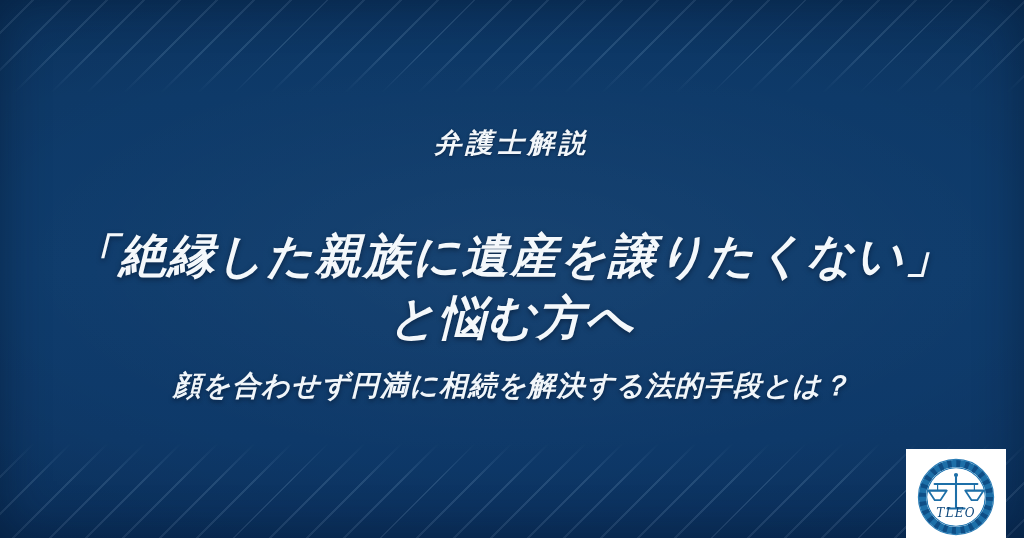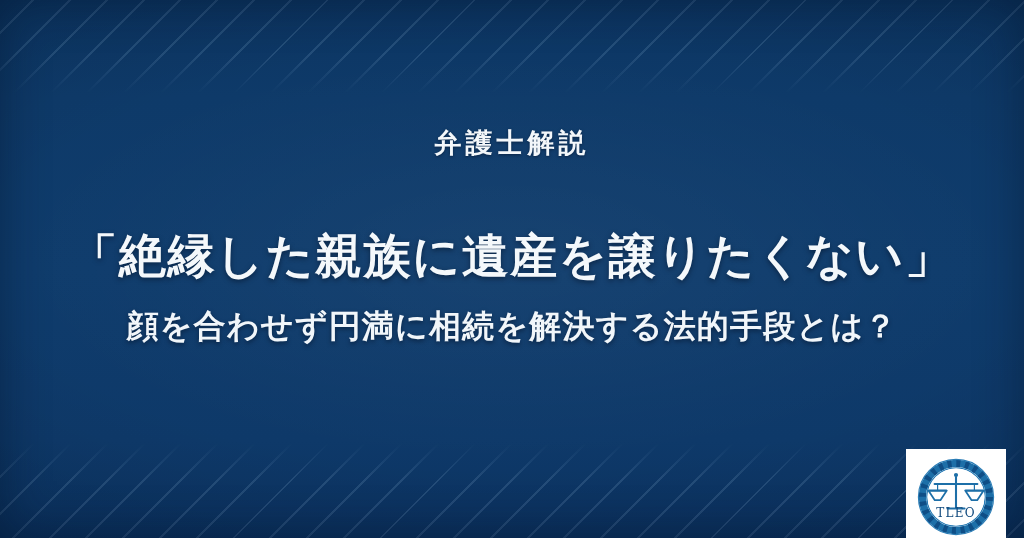--- a/index.html
+++ b/index.html
@@ -7,20 +7,21 @@
     padding: 0;
     background: #000;
   }
   #stage {
     position: relative;
     width: 1024px;
     height: 538px;
     overflow: hidden;
     background: #a16207;
     font-family: "DejaVu Sans", "Liberation Sans", sans-serif;
+    font-style: italic;
     -webkit-font-smoothing: antialiased;
   }
 
   
   .bg-base {
     position: absolute;
     inset: 0;
     background: linear-gradient(180deg,
         #0c3562 0%,
         #0e3a69 18%,
@@ -99,21 +100,21 @@
     line-height: 1.32;
     letter-spacing: 1.5px;
     text-shadow: 0 2px 5px rgba(0, 12, 30, 0.5);
   }
   .headline .l1 { display: block; margin-top: 41px; }
   .headline .l2 { display: block; }
 
   .subline {
     margin-top: 19px;
     color: #f1f6fa;
-    font-size: 32px;
+    font-size: 28px;
     font-weight: 700;
     line-height: 1.3;
     letter-spacing: 1.2px;
     text-shadow: 0 2px 4px rgba(0, 12, 30, 0.5);
   }
 
   
   .logo-panel {
     position: absolute;
     left: 906px;
@@ -139,20 +140,21 @@
   <div class="bg-stripes bottom"></div>
   <div class="bg-vignette"></div>
   <div class="edge-shade"></div>
 
   <div class="content">
 
     <div class="eyebrow">弁護士解説</div>
 
     <div class="headline">
       <span class="l1">「絶縁した親族に遺産を譲りたくない」</span>
+      <span class="l2">と悩む方へ</span>
     </div>
 
     <div class="subline">顔を合わせず円満に相続を解決する法的手段とは？</div>
 
   </div>
 
   <div class="logo-panel">
     <svg width="80" height="80" viewBox="0 0 100 100">
 
       <circle cx="50" cy="50" r="42" fill="none" stroke="#1d6fa8" stroke-width="9"></circle>

